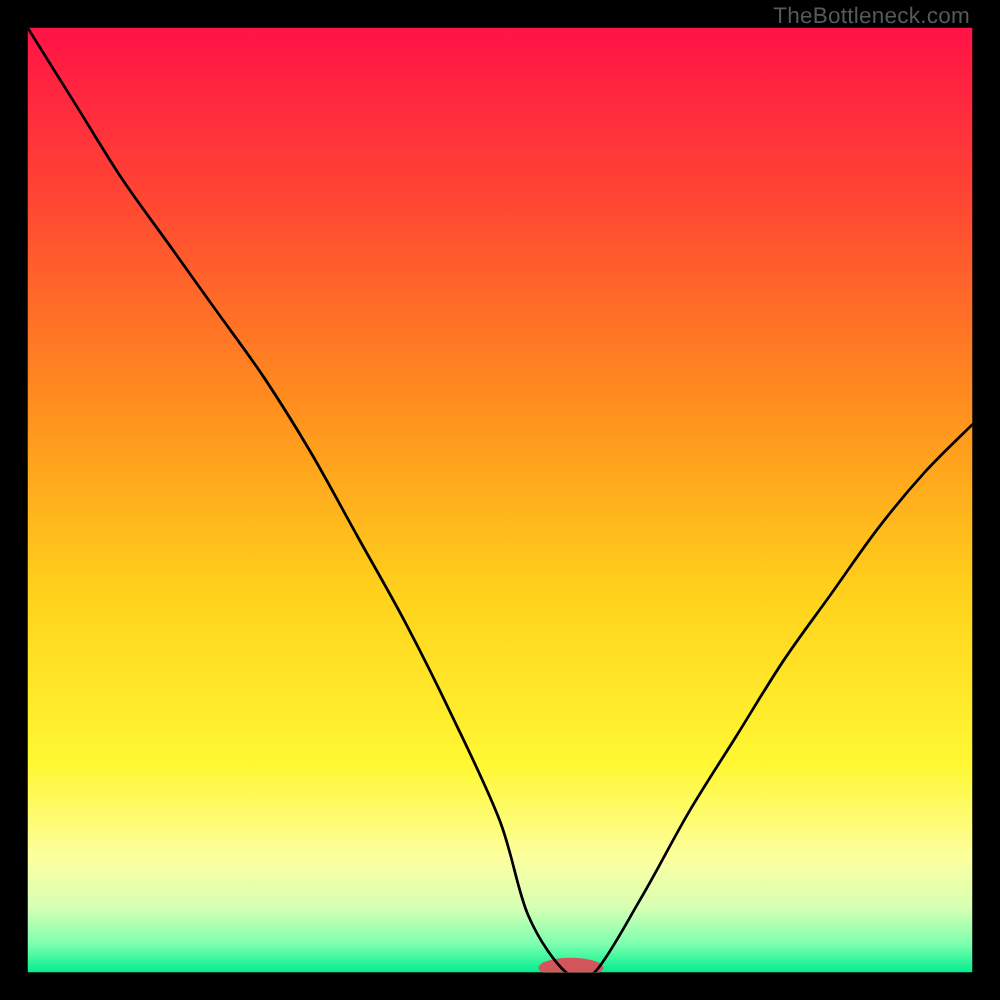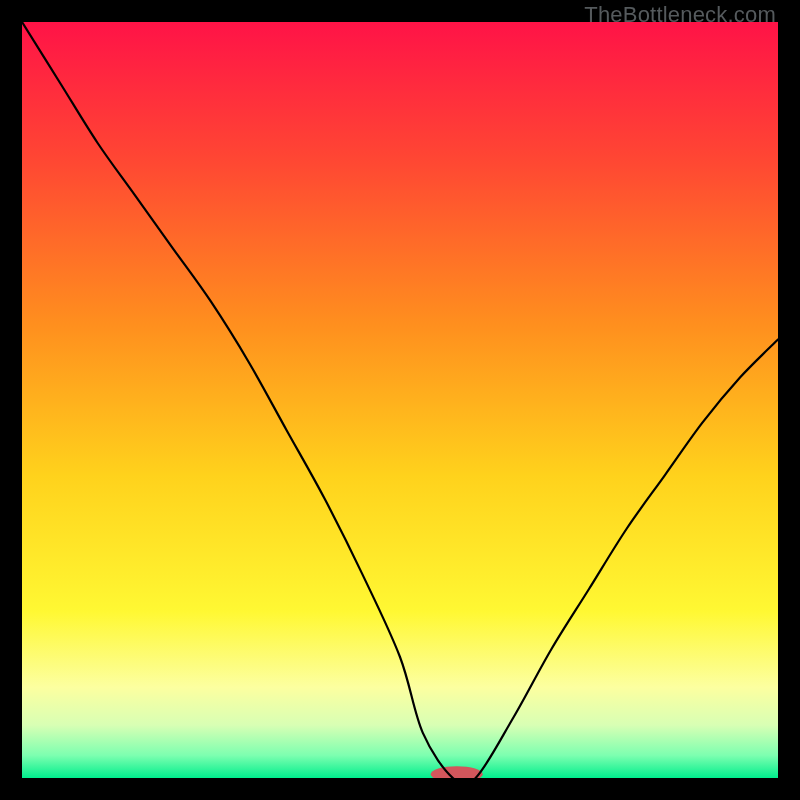--- a/index.html
+++ b/index.html
@@ -21,21 +21,21 @@
     position: absolute;
     left: 22px;
     top: 22px;
     width: 756px;
     height: 756px;
   }
   .watermark {
     position: absolute;
     top: 2px;
     right: 24px;
-    font-size: 22px;
+    font-size: 18px;
     font-weight: 500;
     color: #555a5d;
     letter-spacing: 0.2px;
   }
   svg { display: block; }
 </style>
 </head>
 <body>
 
 <div class="outer">

